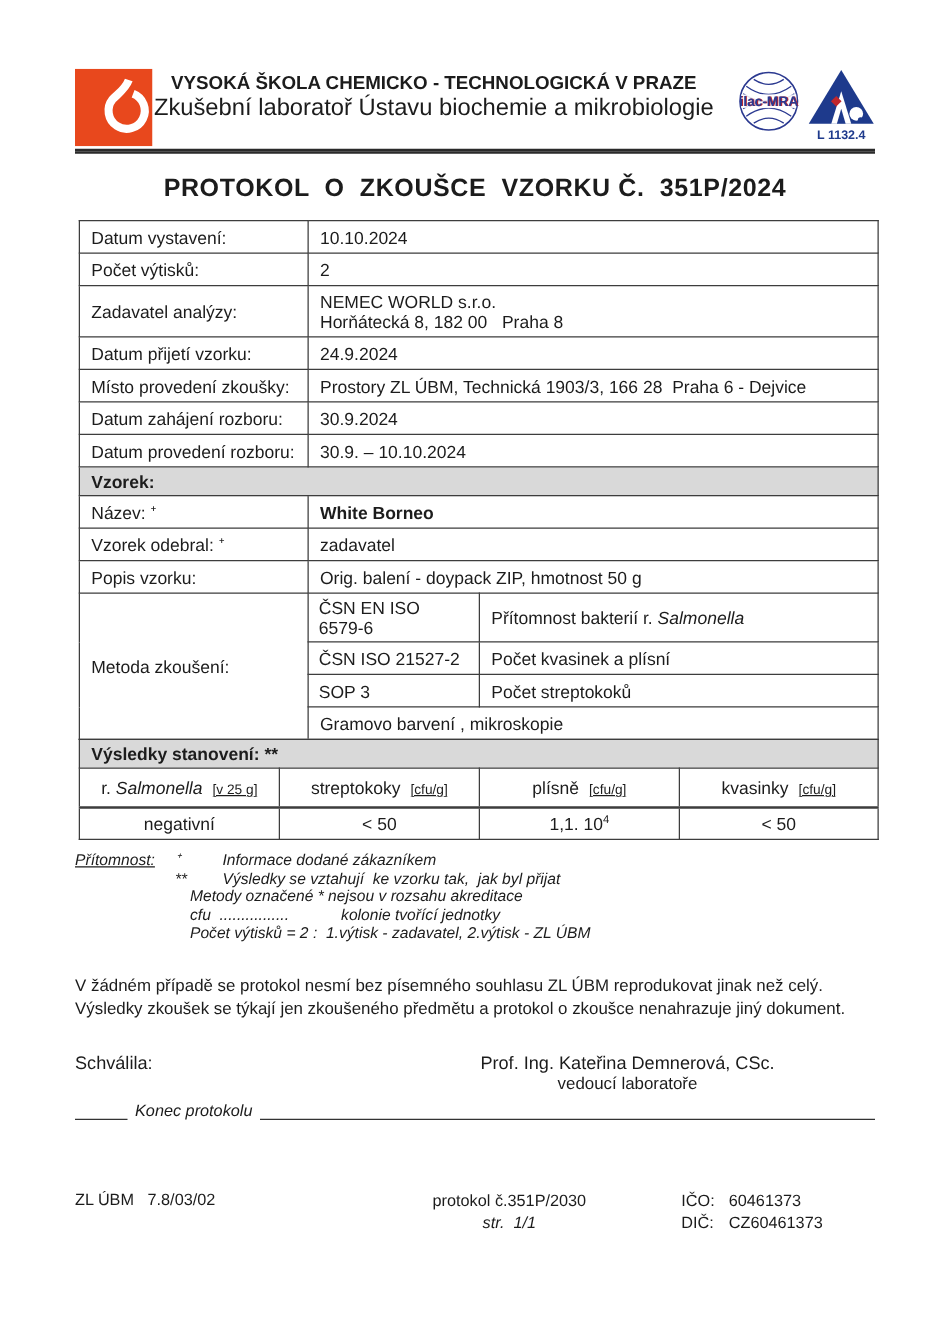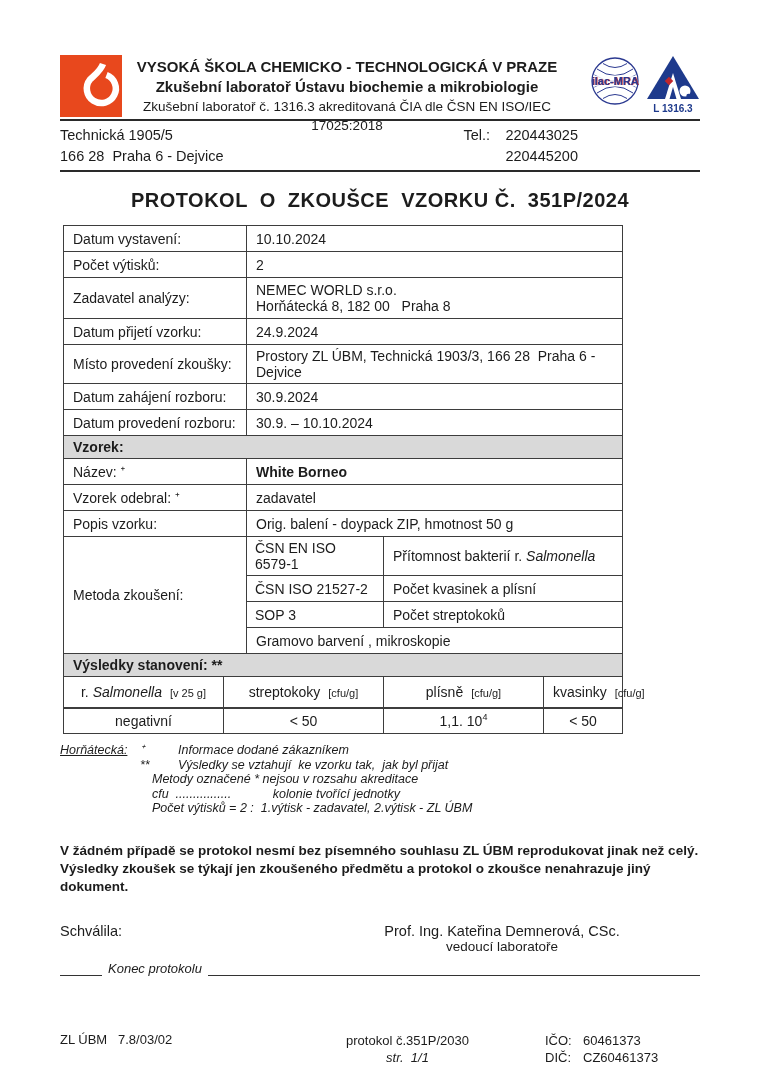--- a/index.html
+++ b/index.html
@@ -10,60 +10,60 @@
     color:#1c1c1c; font-size:14px;
   }
   .page { padding:55px 60px 0 60px; }
   .pre { white-space:pre-wrap; }
 
   
   .hdr { display:flex; align-items:flex-start; height:64px; }
   .hdr-logo { width:62px; height:62px; flex:0 0 62px; }
   .hdr-center { flex:1; text-align:center; padding-top:2px; }
   .hdr-l1 { font-weight:bold; font-size:15px; line-height:20px; }
-  .hdr-l2 { font-weight:bold; font-size:15px; line-height:20px; }
+  .hdr-l2 { font-weight:normal; font-size:19px; line-height:20px; }
   .hdr-l3 { font-size:13.5px; line-height:19px; }
   .hdr-right { flex:0 0 128px; display:flex; gap:5px; align-items:flex-start; justify-content:flex-end; }
   .cia-wrap { text-align:center; }
   .cia-label { color:#1e3a8c; font-weight:bold; font-size:10px; line-height:10px; }
   .rule { border-bottom:2px solid #2a2a2a; }
 
   
   .addr { display:flex; justify-content:space-between; padding:4px 0 3px 0; }
   .addr-left div { font-size:14.5px; line-height:21px; }
   .addr-right { padding-right:122px; }
   .addr-right .row { display:flex; font-size:14.5px; line-height:21px; }
   .addr-right .lbl { width:42px; }
 
   
   .title { text-align:center; font-weight:bold; font-size:20px; margin:17px 0 13px 0; letter-spacing:0.5px; }
 
   
-  table { border-collapse:collapse; table-layout:fixed; width:560px; margin-left:3px; }
+  table { border-collapse:collapse; table-layout:fixed; width:640px; margin-left:3px; }
   td { border:1.5px solid #3d3d3d; padding:3px 9px; font-size:14px; vertical-align:middle; height:26px; }
   .sect td { background:#d9d9d9; font-weight:bold; height:23px; }
   .bold { font-weight:bold; }
   .it { font-style:italic; }
   td.code { padding-left:8px; }
   .res-table { margin-top:-1.5px; }
   .res-table td { text-align:center; }
   .res-head td { padding-top:7px; padding-bottom:7px; border-bottom:2.5px solid #3d3d3d; }
-  .unit { font-size:11px; margin-left:8px; }
+  .unit { font-size:11px; margin-left:8px;text-decoration:underline; }
   sup { font-size:9px; }
 
   
   .fnotes { display:flex; margin-top:9px; font-size:12.5px; font-style:italic; }
   .fn-label { width:78px; text-decoration:underline; flex:0 0 78px; }
   .fn-lines { flex:1; }
   .fn-line { display:flex; line-height:14.5px; }
   .fn-marker { flex:0 0 40px; padding-left:2px; }
   .fn-line.nomark { padding-left:14px; }
 
   
-  .disclaimer { margin-top:26px; font-size:13.5px; line-height:18px; width:648px;font-weight:bold; }
+  .disclaimer { margin-top:26px; font-size:13.5px; line-height:18px; width:648px; }
   .approval { display:flex; margin-top:27px; }
   .appr-label { flex:1; font-size:14.5px; }
   .appr-right { flex:0 0 320px; text-align:center; margin-right:38px; }
   .appr-name { font-size:14.5px; }
   .appr-role { font-size:13.5px; }
   .endline { display:flex; align-items:flex-end; margin-top:7px; font-size:13px;text-align:right; }
   .endline .seg { border-bottom:1.5px solid #333; height:15px; }
   .endline .seg.short { width:42px; }
   .endline .seg.long { flex:1; }
   .endline .txt { font-style:italic; padding:0 6px; }
@@ -83,64 +83,47 @@
   <div class="hdr">
     <div class="hdr-logo">
       <svg width="62" height="62" viewBox="0 0 62 62">
         <rect width="62" height="62" fill="#e8481d"></rect>
         <path d="M43 9 c-2.5 7 -8 10.5 -13 15.5 a14.5 14.5 0 1 0 16.5 -4.5" fill="none" stroke="#ffffff" stroke-width="6.5"></path>
       </svg>
     </div>
     <div class="hdr-center">
       <div class="hdr-l1">VYSOKÁ ŠKOLA CHEMICKO - TECHNOLOGICKÁ V PRAZE</div>
       <div class="hdr-l2">Zkušební laboratoř Ústavu biochemie a mikrobiologie</div>
-      <div class="hdr-l3">Zkušební laboratoř č. 1316.3 akreditovaná ČIA dle ČSN EN ISO/IEC 17025:2018</div>
     </div>
     <div class="hdr-right">
       <div>
         <svg width="52" height="52" viewBox="0 0 52 52">
           <circle cx="26" cy="26" r="23" fill="none" stroke="#2b3990" stroke-width="1.3"></circle>
           <path d="M8 14 q18 13 36 0 M5.5 20 q20.5 13 41 0 M8 38 q18 -13 36 0 M5.5 32 q20.5 -13 41 0 M14 8.5 q12 8 24 0 M14 43.5 q12 -8 24 0" fill="none" stroke="#2b3990" stroke-width="1"></path>
           <rect x="4" y="20.5" width="44" height="11" fill="#ffffff" opacity="0.85"></rect>
           <text x="26.7" y="30.2" text-anchor="middle" font-family="Liberation Sans, sans-serif" font-size="11" font-weight="bold" fill="#c0272d">ilac-MRA</text>
           <text x="26" y="29.6" text-anchor="middle" font-family="Liberation Sans, sans-serif" font-size="11" font-weight="bold" fill="#2b3990">ilac-MRA</text>
         </svg>
       </div>
       <div class="cia-wrap">
         <svg width="54" height="46" viewBox="0 0 54 46">
           <path d="M27 1 L53 44 L1 44 Z" fill="#1e3a8c"></path>
           <path d="M19 44 L27 18 L35 44 Z" fill="#ffffff"></path>
           <path d="M23.5 44 L27 32 L30.5 44 Z" fill="#1e3a8c"></path>
           <circle cx="39" cy="36" r="5.5" fill="#ffffff"></circle>
           <circle cx="42.5" cy="41" r="2.2" fill="#1e3a8c"></circle>
           <rect x="20" y="23" width="6" height="6" fill="#c0272d" transform="rotate(45 23 26)"></rect>
         </svg>
-        <div class="cia-label">L 1316.3</div>
+        <div class="cia-label">L 1132.4</div>
       </div>
     </div>
   </div>
 
   <div class="rule"></div>
 
-  <div class="addr">
-    <div class="addr-left">
-      <div class="pre">Technická 1905/5</div>
-      <div class="pre">166 28  Praha 6 - Dejvice</div>
-    </div>
-    <div class="addr-right">
-      <div class="row">
-        <span class="lbl">Tel.:</span>
-        <span>220443025</span>
-      </div>
-      <div class="row">
-        <span class="lbl"></span>
-        <span>220445200</span>
-      </div>
-    </div>
-  </div>
 
   <div class="rule"></div>
 
   <div class="title pre">PROTOKOL  O  ZKOUŠCE  VZORKU Č.  351P/2024</div>
 
   <table>
     <colgroup>
         <col style="width:183px">
         <col style="width:137px">
         <col>
@@ -189,21 +172,21 @@
       <td><span>Vzorek odebral:</span> <span>⁺</span></td>
       <td colspan="2">zadavatel</td>
     </tr>
     <tr>
       <td>Popis vzorku:</td>
       <td colspan="2">Orig. balení - doypack ZIP, hmotnost 50 g</td>
     </tr>
 
     <tr>
       <td rowspan="4">Metoda zkoušení:</td>
-      <td class="code">ČSN EN ISO 6579-1</td>
+      <td class="code">ČSN EN ISO 6579-6</td>
       <td><span>Přítomnost bakterií r. </span><span class="it">Salmonella</span></td>
     </tr>
     <tr>
       <td class="code">ČSN ISO 21527-2</td>
       <td><span>Počet kvasinek a plísní</span><span class="it"></span></td>
     </tr>
     <tr>
       <td class="code">SOP 3</td>
       <td><span>Počet streptokoků</span><span class="it"></span></td>
     </tr>
@@ -233,21 +216,21 @@
     <tr>
       <td><span>negativní</span><sup></sup></td>
       <td><span>&lt; 50</span><sup></sup></td>
       <td><span>1,1. 10</span><sup>4</sup></td>
       <td><span>&lt; 50</span><sup></sup></td>
     </tr>
   </tbody>
     </table>
 
   <div class="fnotes">
-    <div class="fn-label">Horňátecká:</div>
+    <div class="fn-label">Přítomnost:</div>
     <div class="fn-lines">
       <div class="fn-line">
         <span class="fn-marker">⁺</span>
           <span class="pre">Informace dodané zákazníkem</span>
       </div>
       <div class="fn-line">
         <span class="fn-marker">**</span>
           <span class="pre">Výsledky se vztahují  ke vzorku tak,  jak byl přijat</span>
       </div>
       <div class="fn-line nomark">

